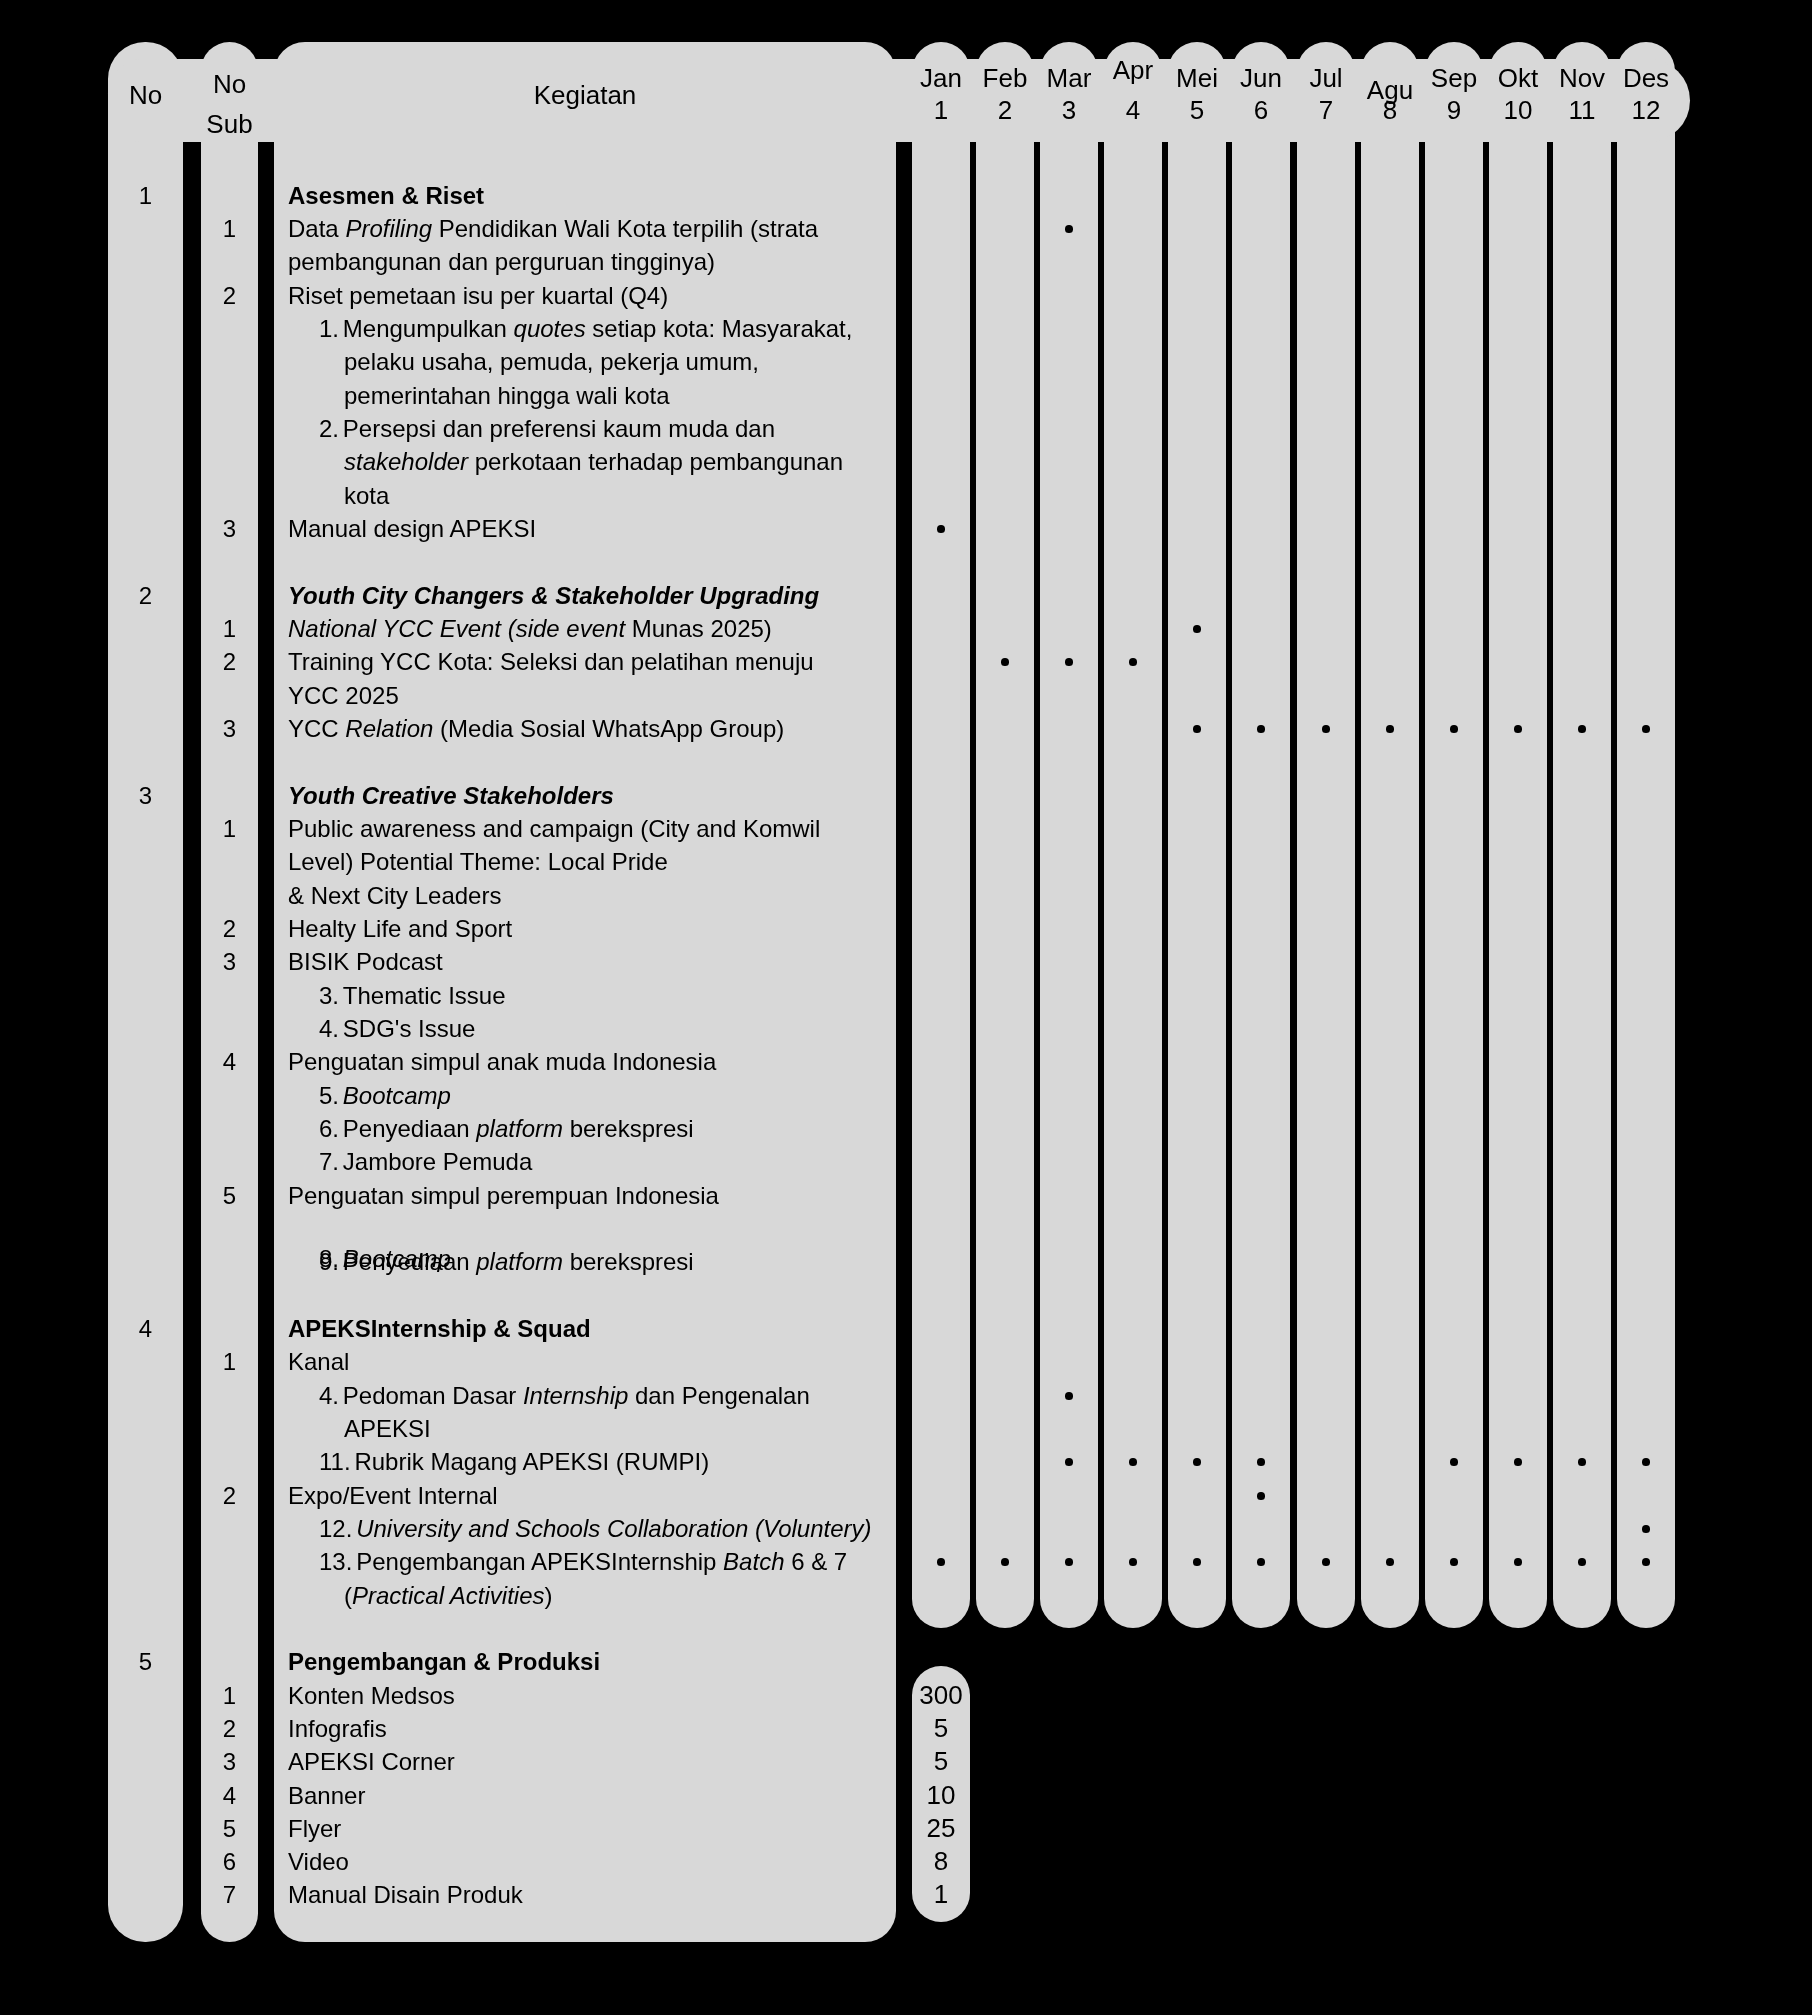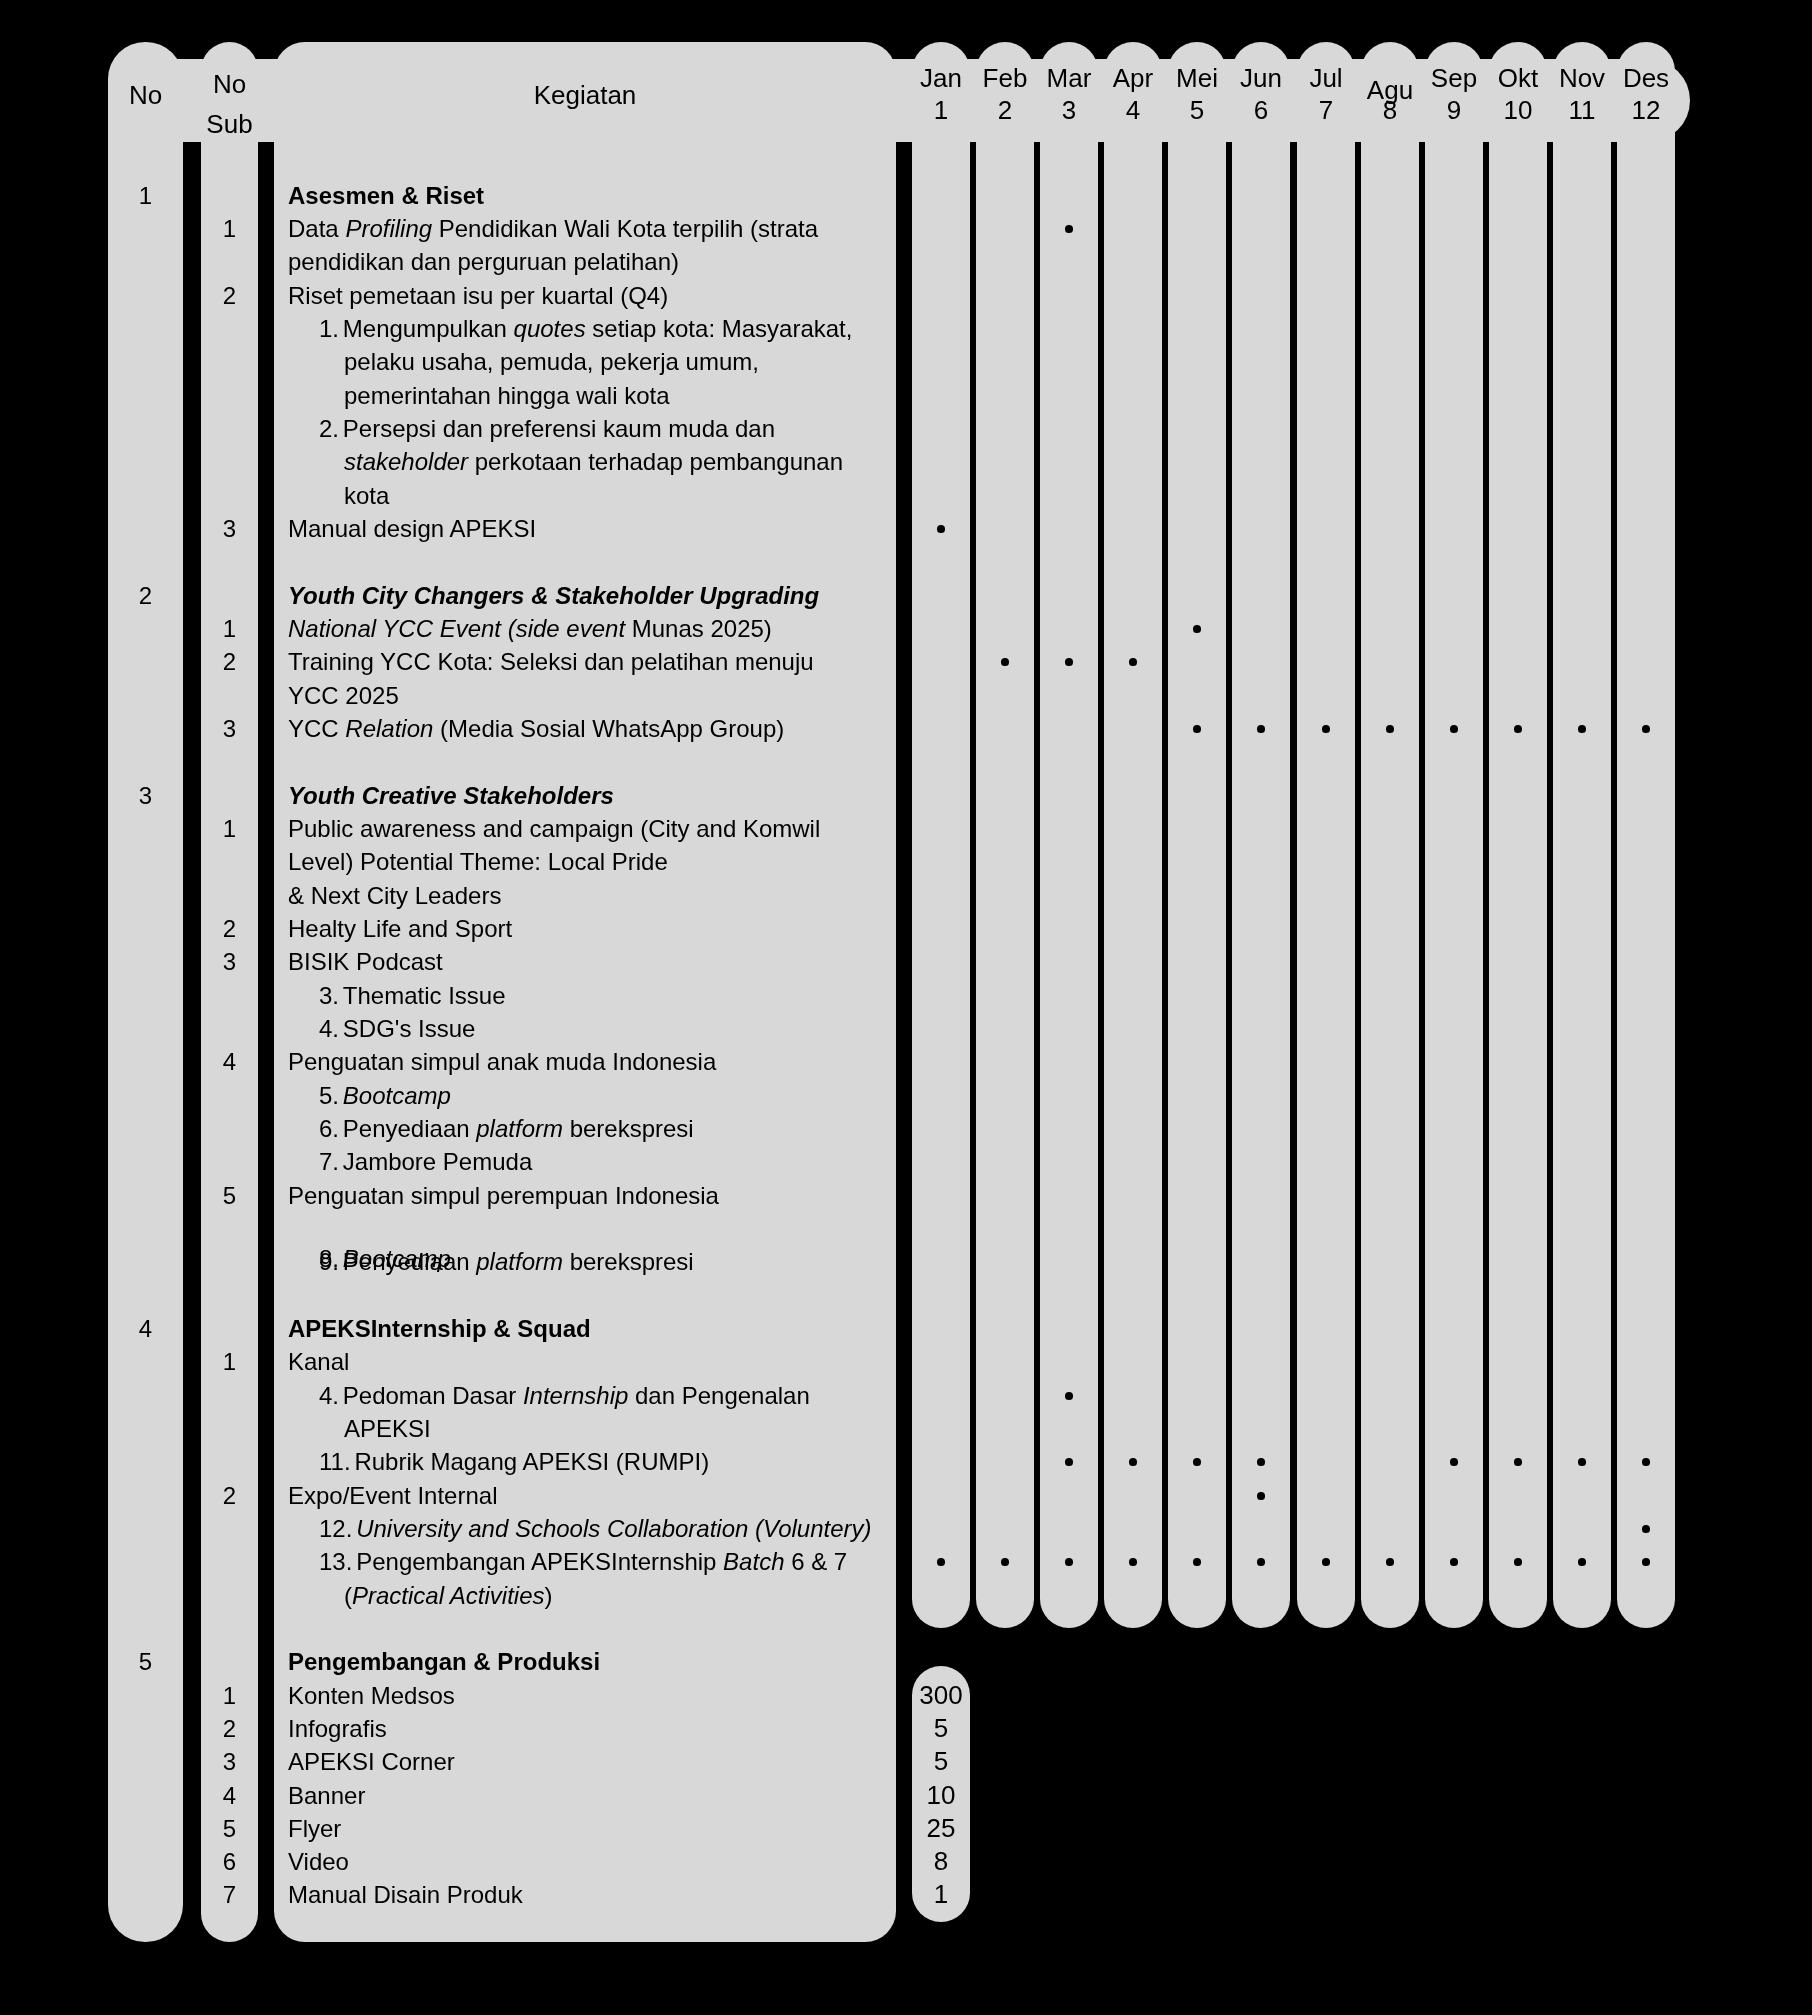--- a/index.html
+++ b/index.html
@@ -52,21 +52,21 @@
 <div class="hlabel" style="left:201px;top:68px;width:57px;">No</div>
 <div class="hlabel" style="left:201px;top:108px;width:57px;">Sub</div>
 <div class="hlabel" style="left:274px;top:79px;width:622px;">Kegiatan</div>
 <div id="month-headers">
     <div class="mname" style="left: 912px; top: 62px; width: 58px;">Jan</div>
     <div class="mnum" style="left: 912px; top: 94px; width: 58px;">1</div>
     <div class="mname" style="left: 976px; top: 62px; width: 58px;">Feb</div>
     <div class="mnum" style="left: 976px; top: 94px; width: 58px;">2</div>
     <div class="mname" style="left: 1040px; top: 62px; width: 58px;">Mar</div>
     <div class="mnum" style="left: 1040px; top: 94px; width: 58px;">3</div>
-    <div class="mname" style="left: 1104px; top: 62px; width: 58px;">Apr</div>
+    <div class="mname" style="left: 1104px; top: 54px; width: 58px;">Apr</div>
     <div class="mnum" style="left: 1104px; top: 94px; width: 58px;">4</div>
     <div class="mname" style="left: 1168px; top: 62px; width: 58px;">Mei</div>
     <div class="mnum" style="left: 1168px; top: 94px; width: 58px;">5</div>
     <div class="mname" style="left: 1232px; top: 62px; width: 58px;">Jun</div>
     <div class="mnum" style="left: 1232px; top: 94px; width: 58px;">6</div>
     <div class="mname" style="left: 1297px; top: 62px; width: 58px;">Jul</div>
     <div class="mnum" style="left: 1297px; top: 94px; width: 58px;">7</div>
     <div class="mname" style="left: 1361px; top: 62px; width: 58px; margin-top: 12px;">Agu</div>
     <div class="mnum" style="left: 1361px; top: 94px; width: 58px;">8</div>
     <div class="mname" style="left: 1425px; top: 62px; width: 58px;">Sep</div>
@@ -83,21 +83,21 @@
     <div class="row" style="top: 179px;">
       <span class="cell-no">1</span>
       <div class="ktext sec" style="left: 288px;"><span>Asesmen &amp; Riset</span></div>
     </div>
     <div class="row" style="top: 212px;">
       <span class="cell-sub">1</span>
       <div class="ktext" style="left: 288px;"><span>Data </span><span class="it">Profiling</span><span> Pendidikan Wali Kota terpilih (strata</span></div>
       <div class="dot" style="left: 1065px;"></div>
     </div>
     <div class="row" style="top: 245px;">
-      <div class="ktext" style="left: 288px;"><span>pendidikan dan perguruan pelatihan)</span></div>
+      <div class="ktext" style="left: 288px;"><span>pembangunan dan perguruan tingginya)</span></div>
     </div>
     <div class="row" style="top: 279px;">
       <span class="cell-sub">2</span>
       <div class="ktext" style="left: 288px;"><span>Riset pemetaan isu per kuartal (Q4)</span></div>
     </div>
     <div class="row" style="top: 312px;">
       <div class="ktext" style="left: 319px;"><span class="num">1.</span><span>Mengumpulkan </span><span class="it">quotes</span><span> setiap kota: Masyarakat,</span></div>
     </div>
     <div class="row" style="top: 345px;">
       <div class="ktext" style="left: 344px;"><span>pelaku usaha, pemuda, pekerja umum,</span></div>

